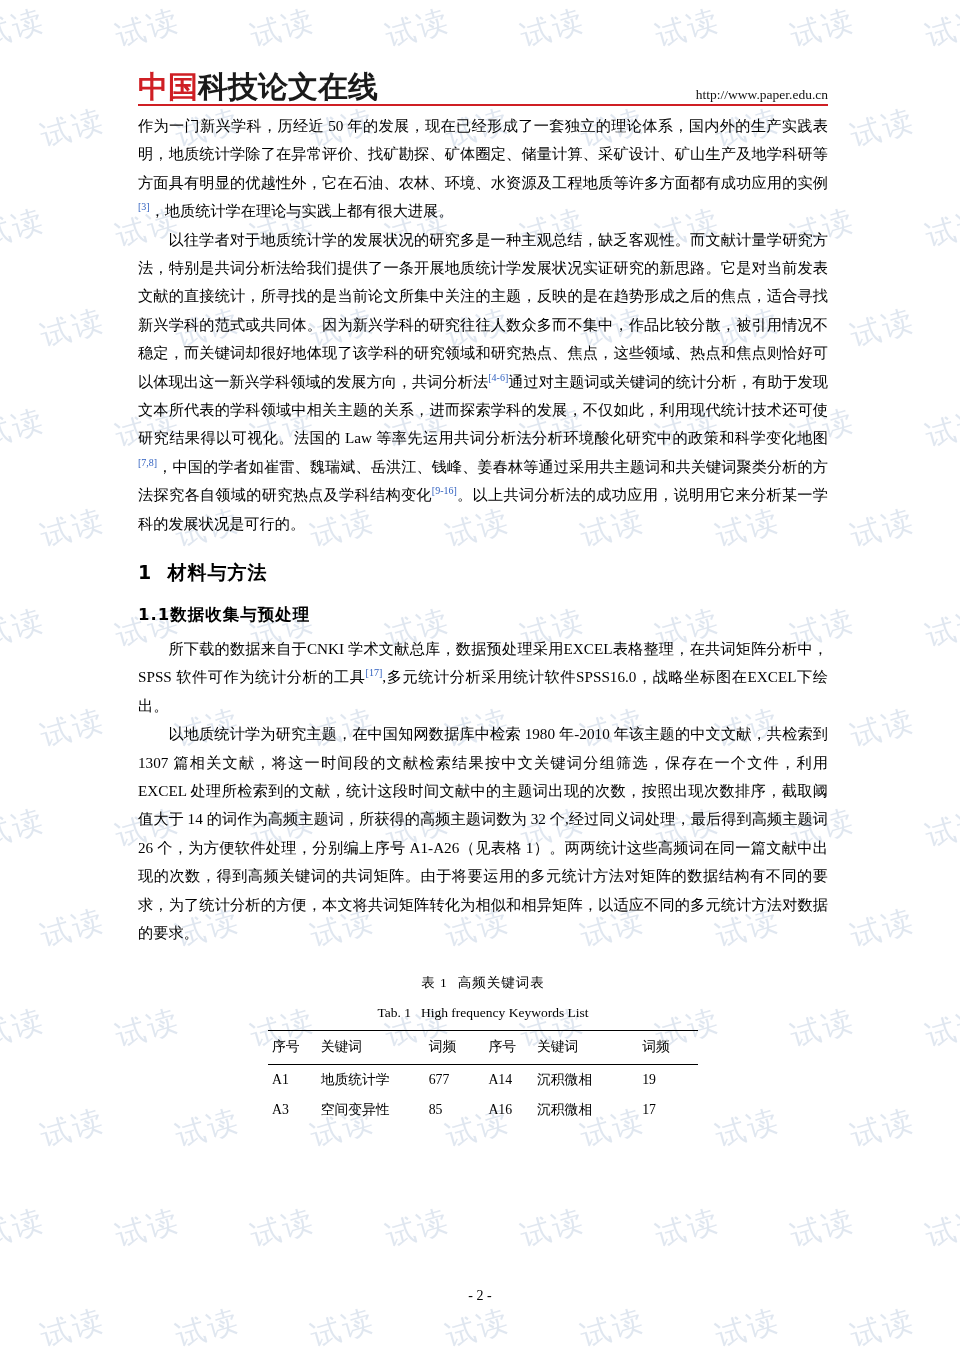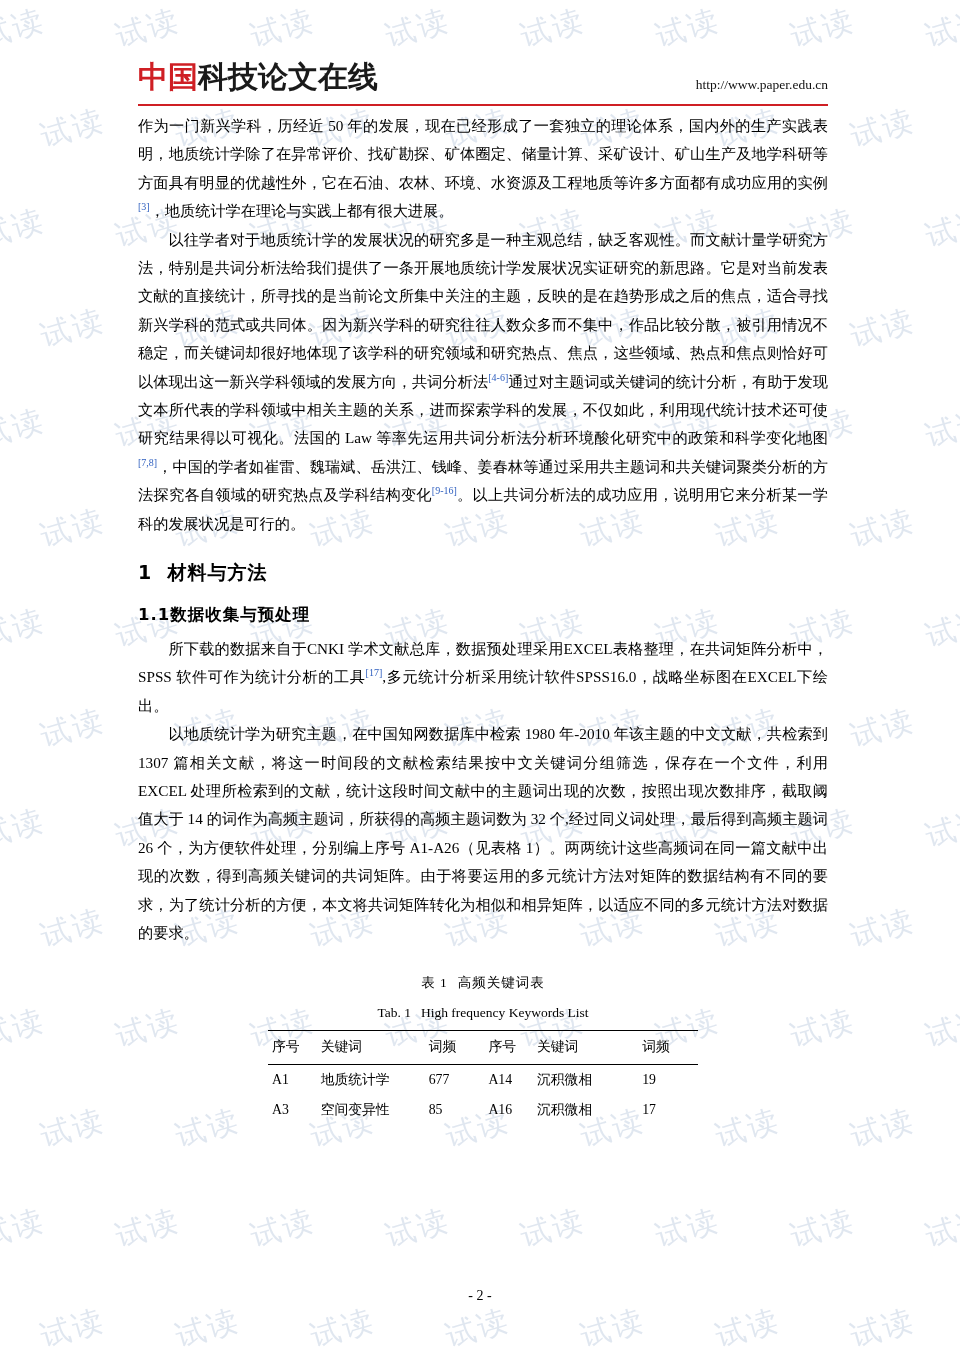--- a/index.html
+++ b/index.html
@@ -38,21 +38,21 @@
   .page {
     position: absolute;
     inset: 0;
     z-index: 2;
   }
 
   
   .header {
     position: absolute;
     left: 138px;
-    top: 57px;
+    top: 67px;
     width: 690px;
     height: 52px;
   }
   .logo-wrap {
     position: absolute;
     left: 0;
     top: 0;
     display: flex;
     align-items: baseline;
   }

